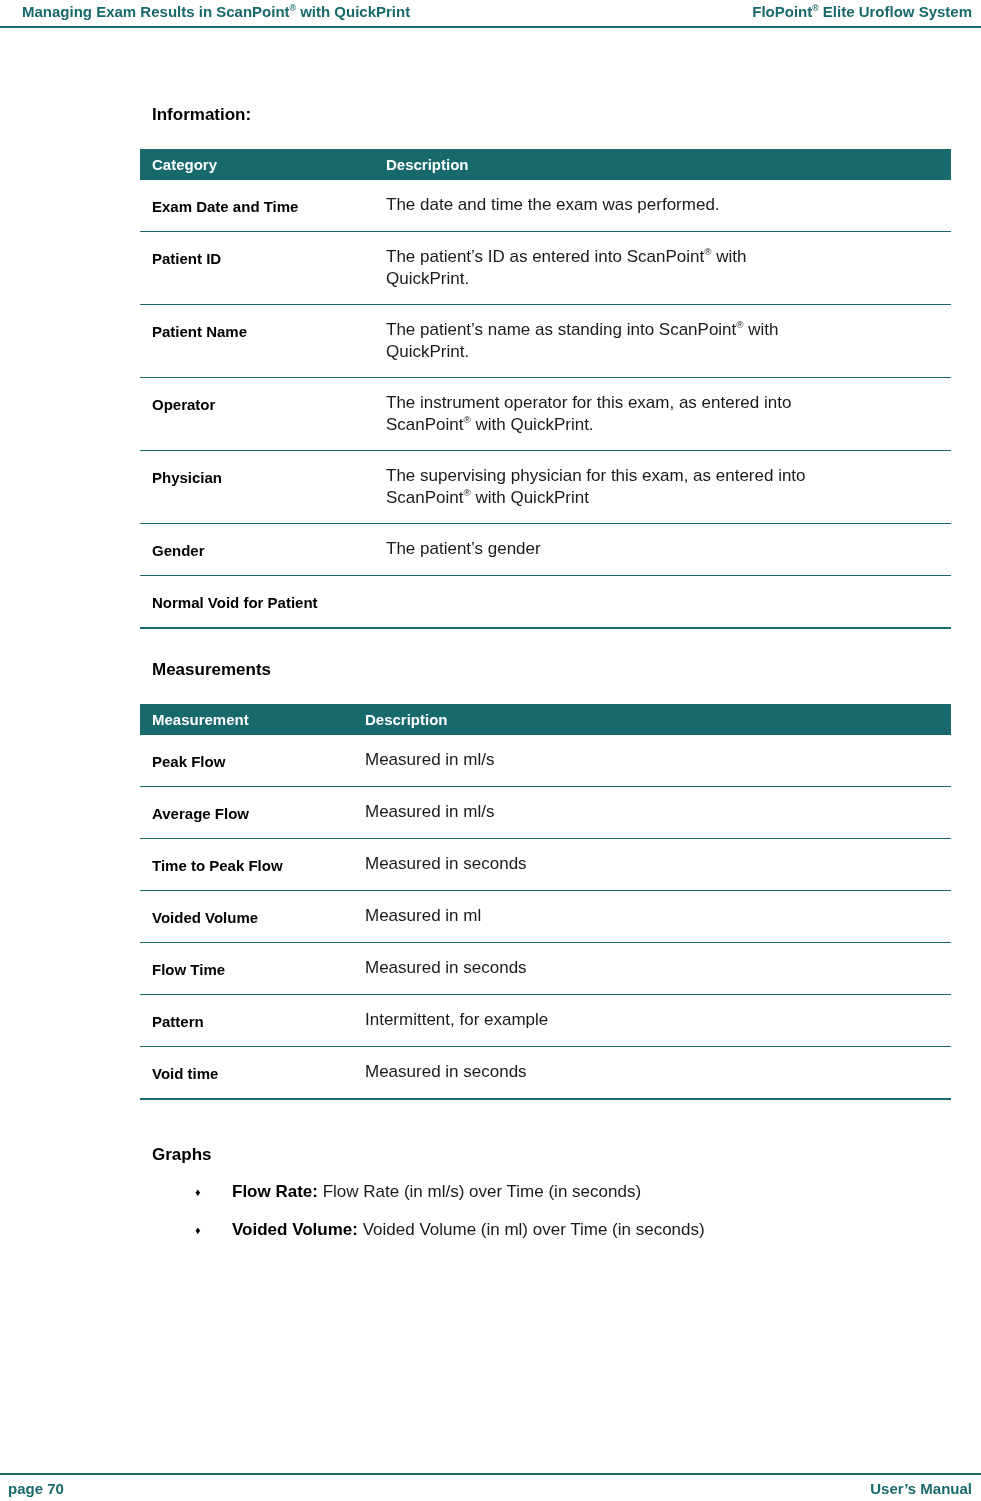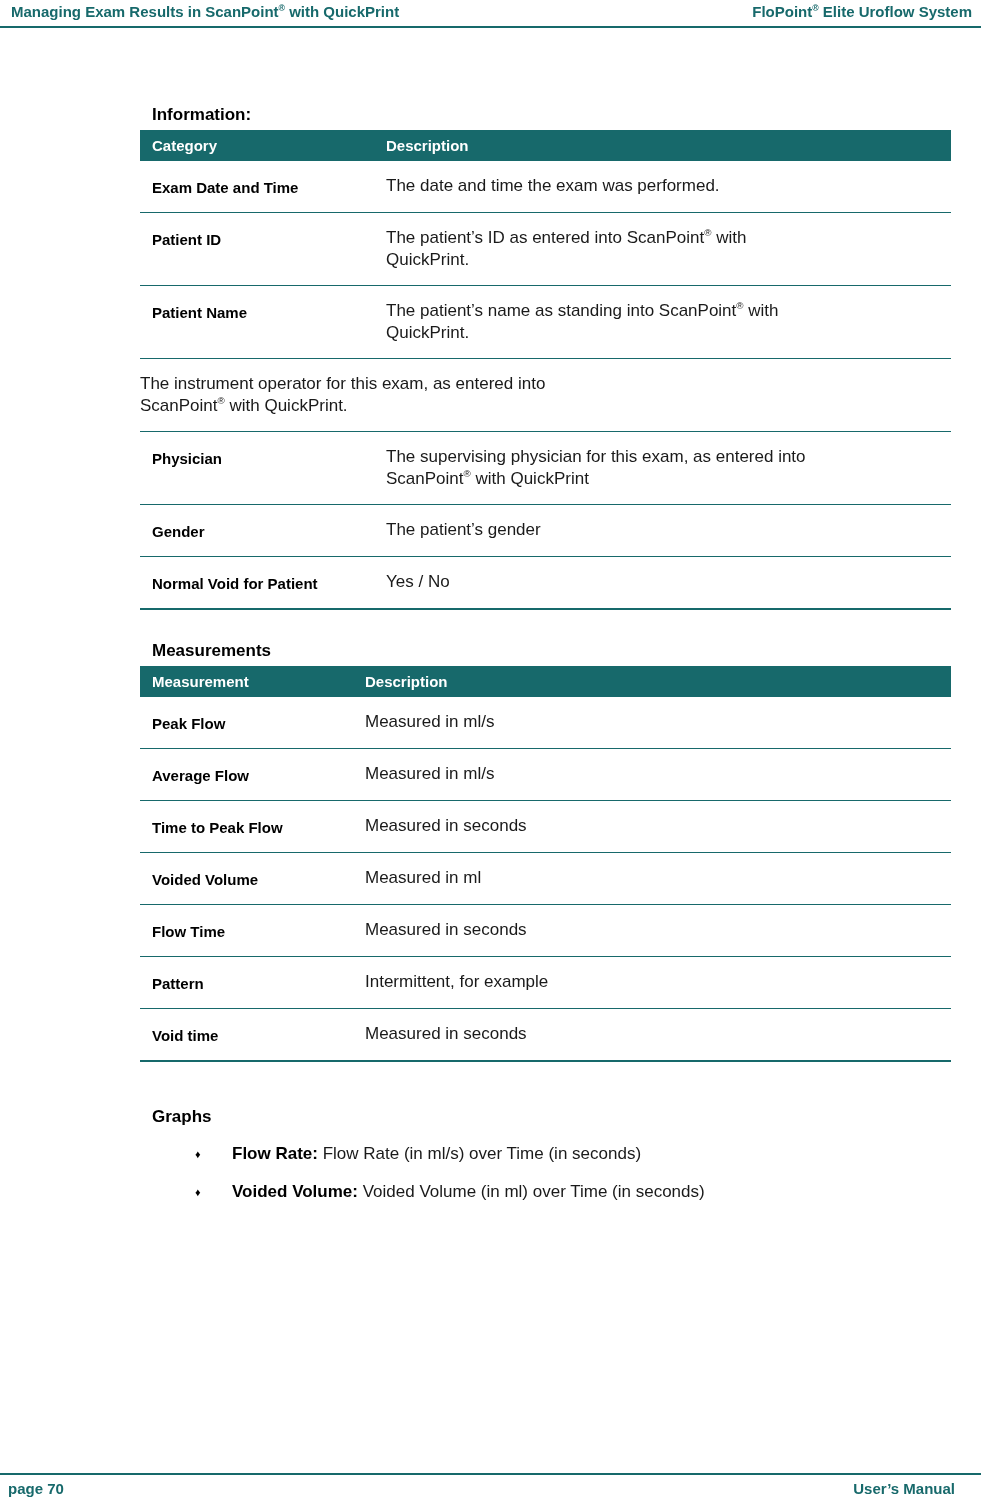--- a/index.html
+++ b/index.html
@@ -8,42 +8,42 @@
   body {
     width: 981px; height: 1501px; position: relative;
     background: #ffffff; color: #161616;
     font-family: "Liberation Sans", sans-serif;
     overflow: hidden;
   }
   sup { font-size: 58%; line-height: 0; }
 
   
   .page-header {
-    position: absolute; top: 3px; left: 11px; right: 9px;
+    position: absolute; top: 3px; left: 22px; right: 9px;
     display: flex; justify-content: space-between;
     font-size: 15px; font-weight: bold; color: var(--teal);
     white-space: nowrap;
   }
   .header-rule {
     position: absolute; top: 26px; left: 0; right: 0;
     border-top: 2px solid var(--teal);
   }
 
   
   .content { position: absolute; left: 140px; top: 104px; width: 811px; }
 
   .section-heading {
     font-size: 17px; font-weight: bold; color: #000;
     margin: 0; padding-left: 12px; line-height: 21px;
   }
   .gap-measurements { margin-top: 30px; }
   .gap-graphs { margin-top: 44px; }
 
   
-  .data-table { margin-top: 5px; width: 100%; }
+  .data-table { margin-top: 24px; width: 100%; }
   .thead {
     background: var(--teal); color: #ffffff;
     display: flex; align-items: center; height: 31px;
     font-size: 15px; font-weight: bold;
   }
   .cell { padding-left: 12px; }
   .cell.cat { flex: 0 0 auto; }
   .info-table .cell.cat { width: 246px; }
   .meas-table .cell.cat { width: 225px; }
   .cell.desc { flex: 1 1 auto; padding-left: 0; padding-right: 15px; }
@@ -67,21 +67,21 @@
     font-size: 11px; line-height: 22px; color: #000;
   }
   .bullet-bold { font-weight: bold; color: #000; }
 
   
   .footer-rule {
     position: absolute; top: 1473px; left: 0; right: 0;
     border-top: 2px solid var(--teal);
   }
   .page-footer {
-    position: absolute; top: 1480px; left: 8px; right: 26px;
+    position: absolute; top: 1480px; left: 8px; right: 9px;
     display: flex; justify-content: space-between;
     font-size: 15px; font-weight: bold; color: var(--teal);
   }
 </style>
 </head>
 <body>
 
 <div class="page-header">
   <div><span>Managing Exam Results in ScanPoint</span><sup>®</sup><span> with QuickPrint</span></div>
   <div><span>FloPoint</span><sup>®</sup><span> Elite Uroflow System</span></div>
@@ -102,33 +102,33 @@
       </div>
       <div class="trow">
         <div class="cell cat">Patient ID</div>
         <div class="cell desc"><span>The patient’s ID as entered into ScanPoint</span><sup>®</sup><span> with</span><br><span>QuickPrint.</span></div>
       </div>
       <div class="trow">
         <div class="cell cat">Patient Name</div>
         <div class="cell desc"><span>The patient’s name as standing into ScanPoint</span><sup>®</sup><span> with</span><br><span>QuickPrint.</span></div>
       </div>
       <div class="trow">
+        <div class="cell cat">Operator</div>
         <div class="cell desc"><span>The instrument operator for this exam, as entered into</span><br><span>ScanPoint</span><sup>®</sup><span> with QuickPrint.</span></div>
       </div>
       <div class="trow">
         <div class="cell cat">Physician</div>
         <div class="cell desc"><span>The supervising physician for this exam, as entered into</span><br><span>ScanPoint</span><sup>®</sup><span> with QuickPrint</span></div>
       </div>
       <div class="trow">
         <div class="cell cat">Gender</div>
         <div class="cell desc"><span>The patient’s gender</span></div>
       </div>
       <div class="trow">
         <div class="cell cat">Normal Void for Patient</div>
-        <div class="cell desc"><span>Yes / No</span></div>
       </div>
     </div>
 
   <div class="section-heading gap-measurements">Measurements</div>
   <div class="data-table meas-table">
     <div class="thead">
       <div class="cell cat">Measurement</div>
       <div class="cell desc">Description</div>
     </div>
   <div class="trow">

